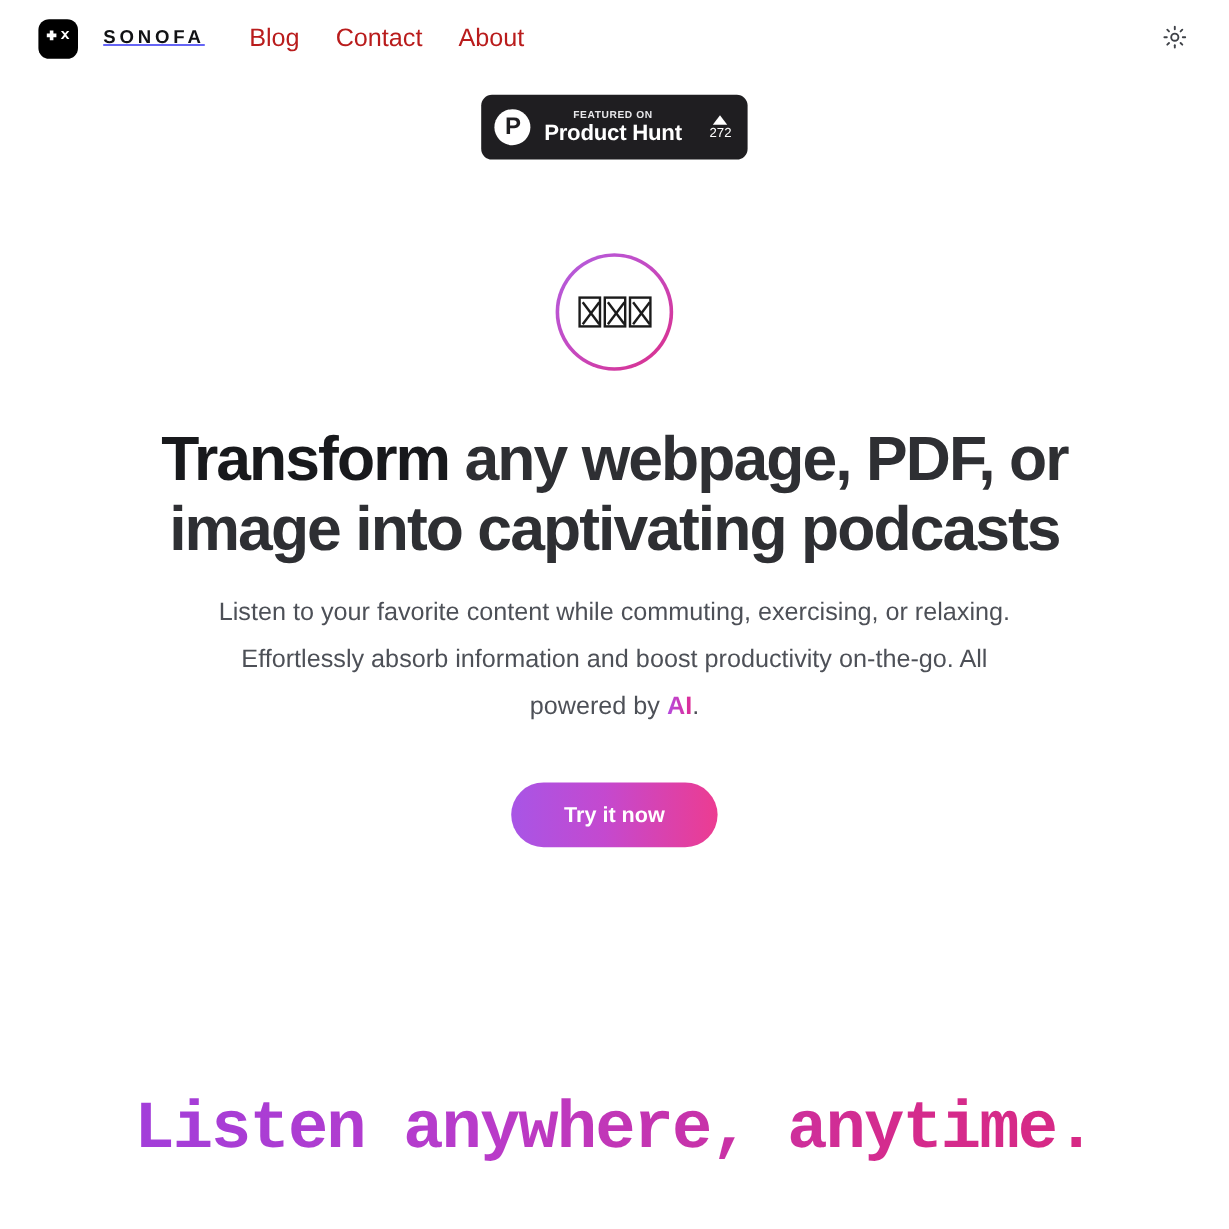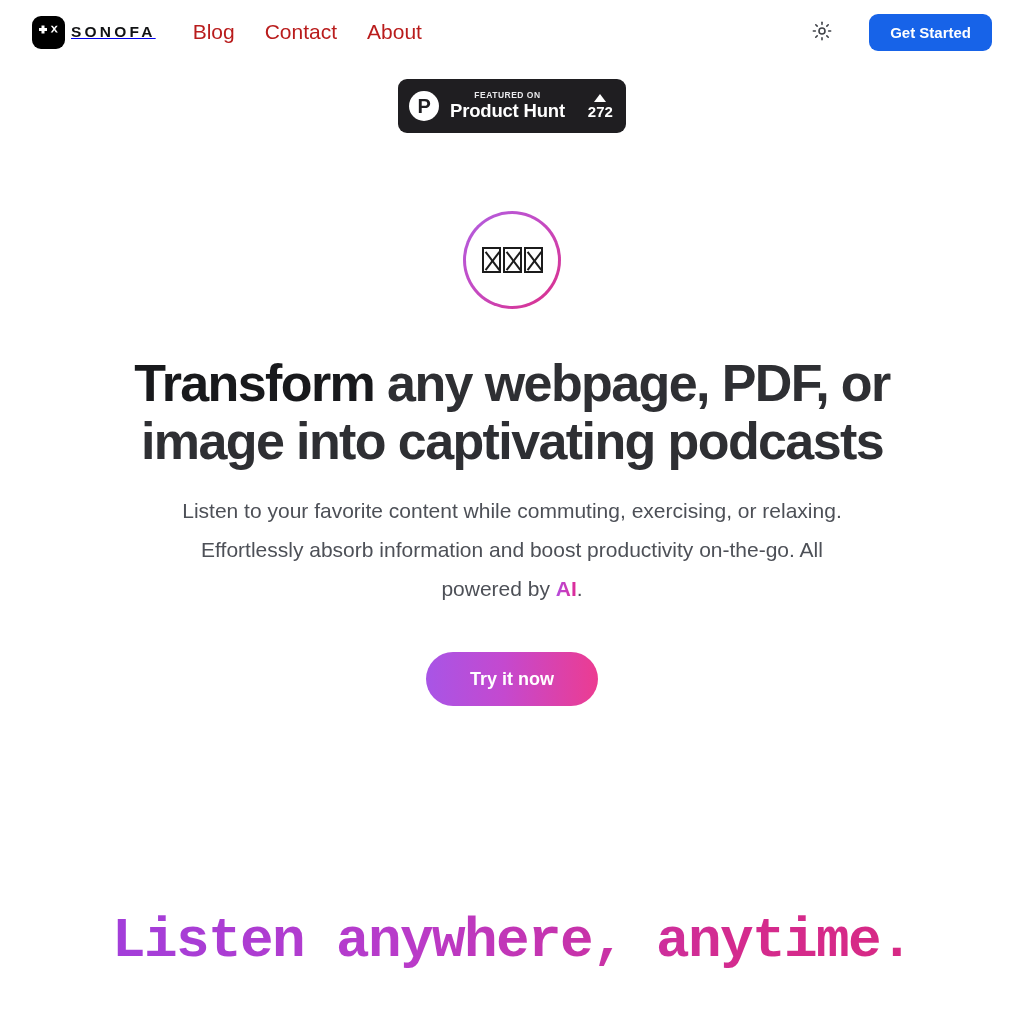--- a/index.html
+++ b/index.html
@@ -13,21 +13,21 @@
 
   
   .header {
     height:64px;
     display:flex;
     align-items:center;
     padding:0 32px;
     background:#fff;
     position:relative;
   }
-  .brand { display:flex; align-items:center; gap:6px; }
+  .brand { display:flex; align-items:center; gap:21px; }
   .logo-mark {
     width:33px; height:33px;
     background:#000;
     border-radius:9px;
     display:flex; align-items:center; justify-content:center;
     flex:0 0 auto;
   }
   .brand-name {
     font-size:15.5px;
     font-weight:bold;
@@ -111,21 +111,21 @@
     margin-left:12px;
     gap:2px;
   }
   .ph-tri {
     width:0; height:0;
     border-left:6px solid transparent;
     border-right:6px solid transparent;
     border-bottom:8px solid #ffffff;
   }
   .ph-count {
-    font-size:15px; font-weight:bold;
+    font-size:11px; font-weight:normal;
     color:#fff; line-height:1;
   }
 
   
   .hero { text-align:center; padding-top:78px; }
 
   .hero-ring {
     width:98px; height:98px;
     margin:0 auto;
     border-radius:50%;
@@ -244,21 +244,20 @@
           <line x1="12" y1="20" x2="12" y2="22.4"></line>
           <line x1="1.6" y1="12" x2="4" y2="12"></line>
           <line x1="20" y1="12" x2="22.4" y2="12"></line>
           <line x1="4.5" y1="4.5" x2="6.2" y2="6.2"></line>
           <line x1="17.8" y1="17.8" x2="19.5" y2="19.5"></line>
           <line x1="4.5" y1="19.5" x2="6.2" y2="17.8"></line>
           <line x1="17.8" y1="6.2" x2="19.5" y2="4.5"></line>
         </svg>
       </span>
     </button>
-    <button class="cta-top">Get Started</button>
   </div>
 </header>
 
 <div class="ph-wrap">
   <a class="ph-badge" href="#">
     <span class="ph-circle">P</span>
     <span class="ph-text">
       <span class="ph-small">FEATURED ON</span>
       <span class="ph-big">Product Hunt</span>
     </span>

